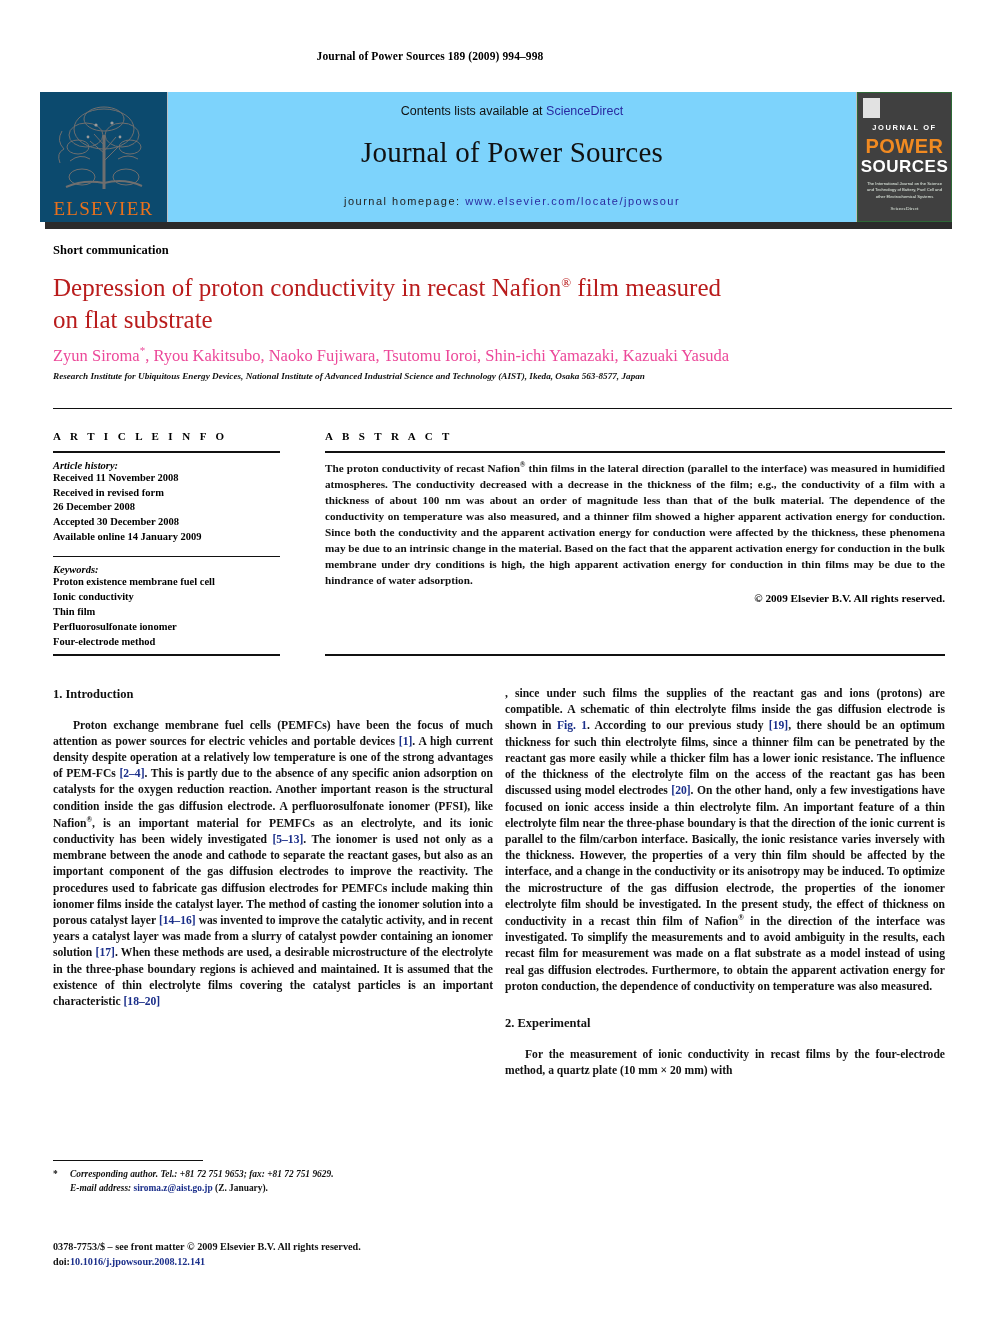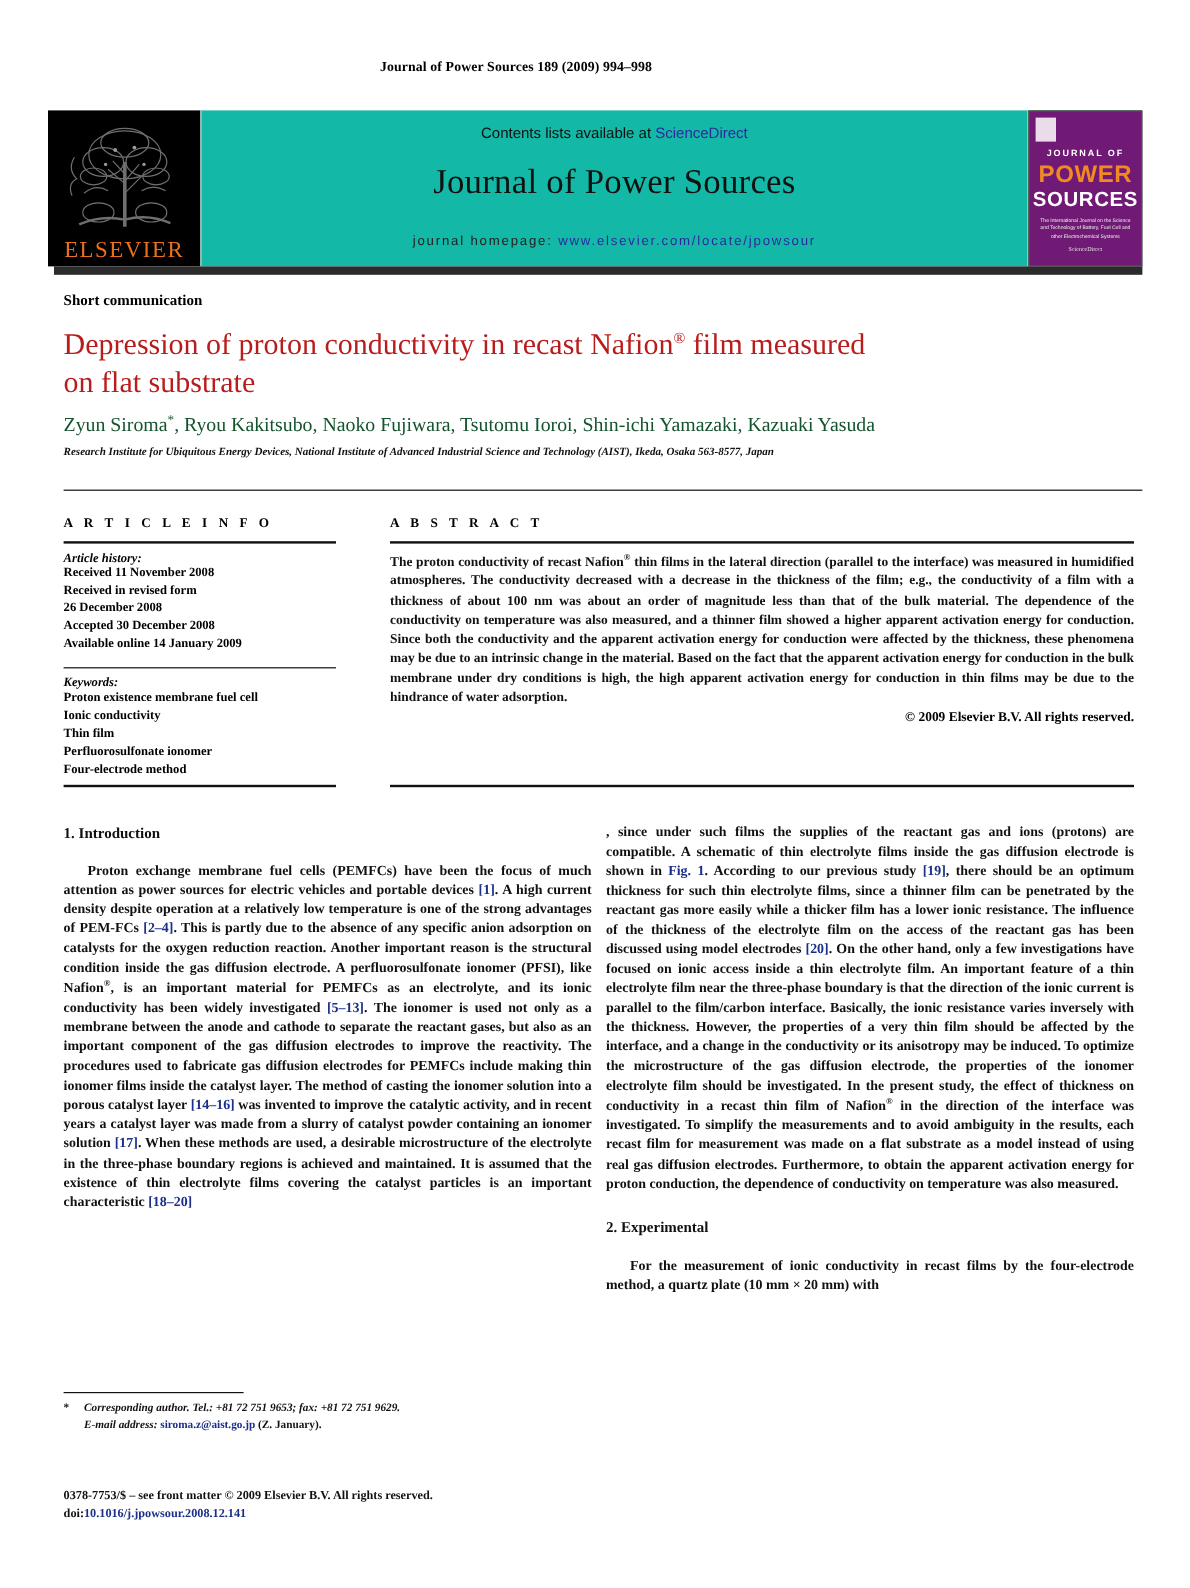--- a/index.html
+++ b/index.html
@@ -24,49 +24,49 @@
   
   .masthead {
     position:absolute; top:92px; left:40px;
     width:912px; height:130px;
     display:flex; align-items:stretch;
   }
   .elsevier-logo {
     width:127px; flex:0 0 127px;
     display:flex; flex-direction:column; justify-content:flex-end;
     padding-bottom:4px; box-sizing:border-box;
-    background:#000000;
+    background:#0c4a6e;
   }
   .tree-wrap { height:100px; display:flex; align-items:center; justify-content:center; }
   .elsevier-word {
     text-align:center; color:#E9711C;
     font-family:"Liberation Serif", serif;
     font-size:19px; letter-spacing:1.3px; font-weight:400;
     line-height:1;
   }
   .masthead-center {
-    flex:1 1 auto; background:#14b8a6;
+    flex:1 1 auto; background:#7dd3fc;
     border-left:1px solid #bfbfc2; border-right:1px solid #bfbfc2;
     display:flex; flex-direction:column; align-items:center; justify-content:flex-start;
     padding-top:12px; box-sizing:border-box;
   }
   .contents-line { font-family:"Liberation Sans", sans-serif; font-size:12.5px; color:#111; }
   .contents-line .sd { color:#2a2aa0; }
   .journal-name {
     font-family:"Liberation Serif", serif;
     font-size:29px; margin-top:18px; color:#111; letter-spacing:.2px;
   }
   .homepage-line {
     font-family:"Liberation Sans", sans-serif;
     font-size:11px; letter-spacing:1.5px; margin-top:26px; color:#222;
   }
   .homepage-line .url { color:#2a2aa0; }
   .cover-thumb {
     width:95px; flex:0 0 95px;
-    background:#701a75; position:relative; overflow:hidden;
+    background:#404040; position:relative; overflow:hidden;
     border:1px solid #2d6936; box-sizing:border-box;
   }
   .cover-mini-logo {
     position:absolute; top:5px; left:5px; width:17px; height:20px;
     background:#fff; opacity:.85;
   }
   .cover-joural {
     position:absolute; top:30px; left:0; width:100%; text-align:center;
     color:#fff; font-family:"Liberation Sans", sans-serif;
     font-size:7.5px; letter-spacing:1.6px; font-weight:bold;
@@ -101,21 +101,21 @@
     position:absolute; top:243px; left:53px;
     font-size:12.5px; font-weight:bold;
   }
   .paper-title {
     position:absolute; top:272px; left:53px; width:830px;
     font-size:25px; line-height:1.26; font-weight:400; color:#b91c1c;
   }
   .paper-title sup { font-size:13px; vertical-align:super; }
   .authors {
     position:absolute; top:344px; left:53px; width:880px;
-    font-size:16.5px; color:#14532d;
+    font-size:16.5px; color:#ec4899;
   }
   .authors sup { font-size:11px; }
   .affiliation {
     position:absolute; top:371px; left:53px; width:880px;
     font-size:9.2px; font-style:italic; font-weight:bold; color:#111;
   }
 
   .rule-hair {
     position:absolute; background:#111;
   }

